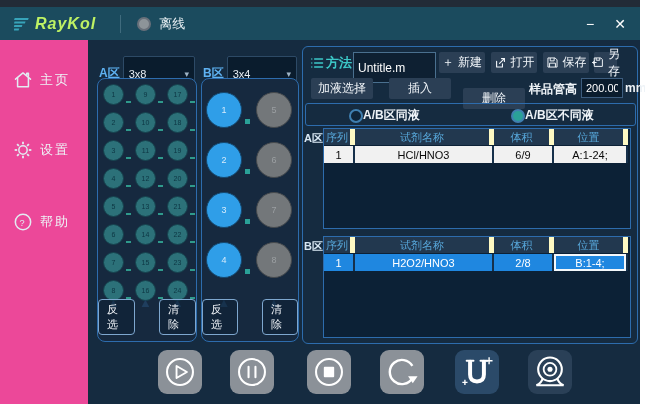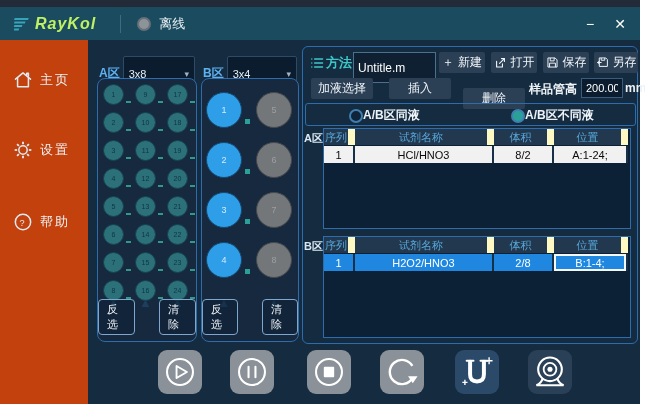--- a/index.html
+++ b/index.html
@@ -7,21 +7,21 @@
   .window{position:absolute;left:0;top:0;width:640px;height:404px;background:#152b40}
   .topstrip{position:absolute;left:0;top:0;width:640px;height:7px;background:#222b37}
   .titlebar{position:absolute;left:0;top:7px;width:640px;height:33px;background:#1b4b5e;display:flex;align-items:center}
   .brand{display:flex;align-items:center;gap:5px;margin-left:14px}
   .brand-text{color:#bef264;font-size:16px;font-weight:bold;font-style:italic;letter-spacing:1px}
   .tb-divider{width:1px;height:18px;background:#3f6b7d;margin:0 16px 0 24px}
   .status-dot{width:14px;height:14px;border-radius:50%;background:#8d9499;border:2px solid #68707a;margin-right:8px}
   .status-text{color:#e9f0f4;font-size:13px}
   .tb-buttons{margin-left:auto;display:flex;align-items:center;gap:6px;margin-right:8px}
   .tb-btn{color:#fff;width:24px;height:24px;display:flex;align-items:center;justify-content:center;font-size:14px;cursor:default}
-  .sidebar{position:absolute;left:0;top:40px;width:88px;bottom:0;background:#c2410c}
+  .sidebar{position:absolute;left:0;top:40px;width:88px;bottom:0;background:#ec4899}
   .side-item{position:absolute;left:13px;display:flex;align-items:center;gap:7px;color:#eef3f7;font-size:13px;letter-spacing:2px;height:24px}
   
   .plate-head{position:absolute;display:flex;align-items:center}
   .zone-tag{color:#5fb2f2;font-weight:bold;font-size:12px;margin-right:3px}
   .dropdown{background:#0a1c2d;border:1px solid #2d4a66;height:35px;display:flex;align-items:center;color:#e8eef4;font-size:11px;padding:0 5px;border-radius:2px}
   .dd-caret{margin-left:auto;color:#9fb4c6;font-size:9px}
   .plate{position:absolute;border:1px solid #2d6cad;border-radius:8px;background:#16293f}
   .wellgrid{position:absolute;display:grid}
   .well{position:relative;border-radius:50%;display:flex;align-items:center;justify-content:center}
   .well.a{width:21px;height:21px;background:#2c7179;border:1px solid #16414d;color:#0d3643;font-size:7px}
@@ -41,21 +41,21 @@
   .m-btn{position:absolute;height:21px;background:#2b3f55;color:#f2f6fa;font-size:12px;display:flex;align-items:center;justify-content:center;gap:4px;border-radius:2px}
   .white-label{color:#eef3f7;font-size:12px;font-weight:bold;position:absolute}
   .radio-box{position:absolute;border:1px solid #2d6cad;border-radius:3px}
   .radio-group{position:absolute;display:flex;align-items:center;}
   .radio{width:14px;height:14px;border-radius:50%;border:2px solid #3f7fb0;background:#0f2438}
   .radio.on{background:#2aa198}
   .radio-label{color:#eef3f7;font-size:12px;font-weight:bold}
   .zone-lbl{position:absolute;color:#d8e7f3;font-size:11px;font-weight:bold}
   .tbl{position:absolute;border:1px solid #2d6cad;background:#0c2136;overflow:hidden}
   .hdr,.trow{display:grid;grid-template-columns:31px 139px 60px 74px}
-  .hcell{color:#57a7da;font-size:11px;background:#22384f;border-right:7px solid #fef9c3;height:16px;display:flex;align-items:center;justify-content:center}
+  .hcell{color:#57a7da;font-size:11px;background:#22384f;border-right:5px solid #fef9c3;height:16px;display:flex;align-items:center;justify-content:center}
   .rcell{font-size:11px;height:17px;display:flex;align-items:center;justify-content:center;background:#f1f1f1;color:#0a0a0a;border-right:2px solid #16304a;margin-top:1px}
   .trow.sel .rcell{background:#1f87e0;color:#fff}
   .rcell.focus{box-shadow:inset 0 0 0 2px #f4f8fb}
   
   .ctl{position:absolute;top:350px;width:44px;height:44px;border-radius:9px;display:flex;align-items:center;justify-content:center}
   .ctl.gray{background:#8b9198}
   .ctl.prime{background:#2b4a69}
   .ctl.cam{background:#2a4057}
   svg{display:block}
 </style>
@@ -232,21 +232,21 @@
     <div class="m-btn" style="left:240px;top:5px;width:46px">
       <span>
         <svg width="13" height="13" viewBox="0 0 20 20" fill="none" stroke="#f2f6fa" stroke-width="1.5" stroke-linejoin="round">
           <path d="M3 3 H14 L17 6 V17 H3 Z"></path>
             <path d="M6.5 3 V7.5 H12.5 V3"></path>
             <path d="M5.5 17 V11 H14.5 V17"></path>
         </svg>
       </span>
       <span>保存</span>
     </div>
-    <div class="m-btn" style="left:291px;top:5px;width:44px">
+    <div class="m-btn" style="left:291px;top:5px;width:23px">
       <span>
         <svg width="13" height="13" viewBox="0 0 20 20" fill="none" stroke="#f2f6fa" stroke-width="1.5" stroke-linejoin="round">
           <path d="M5 3 H15 L17.5 5.5 V16 H5 Z"></path>
             <path d="M8 3 V6.5 H13.5 V3"></path>
             <path d="M2.5 10 H8 M5.5 7.5 L2.5 10 L5.5 12.5" stroke-linecap="round"></path>
         </svg>
       </span>
       <span>另存</span>
     </div>
 
@@ -272,21 +272,21 @@
       <div class="hdr">
           <div class="hcell">序列</div>
           <div class="hcell">试剂名称</div>
           <div class="hcell">体积</div>
           <div class="hcell">位置</div>
         </div>
       <div class="rows">
           <div class="trow">
             <div class="rcell">1</div>
             <div class="rcell">HCl/HNO3</div>
-            <div class="rcell">8/2</div>
+            <div class="rcell">6/9</div>
             <div class="rcell">A:1-24;</div>
           </div>
         </div>
     </div>
 
     <span class="zone-lbl" style="left:1px;top:192px">B区</span>
     <div class="tbl" style="left:20px;top:189px;width:308px;height:102px">
       <div class="hdr">
           <div class="hcell">序列</div>
           <div class="hcell">试剂名称</div>

